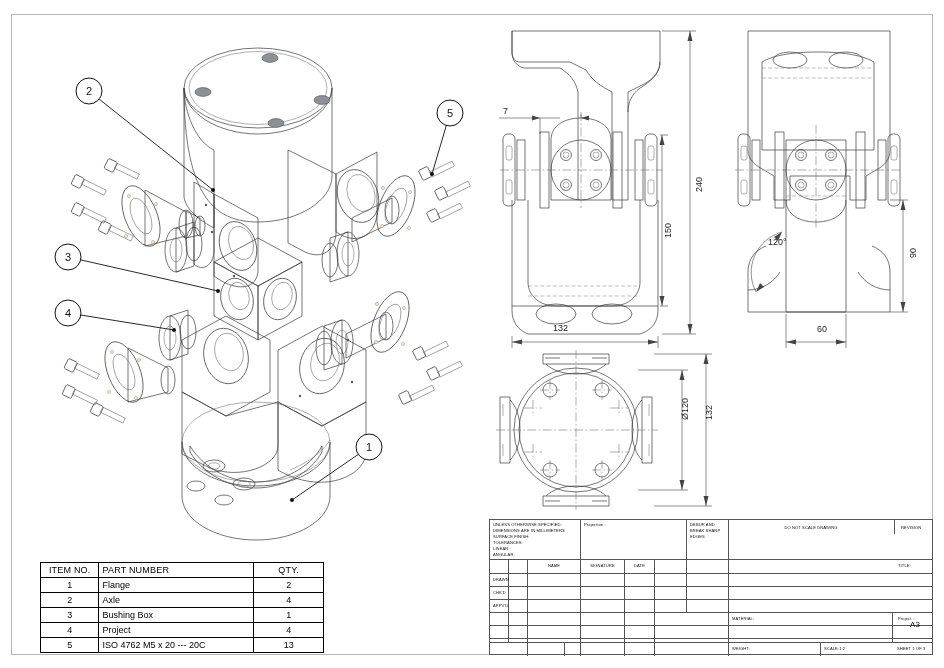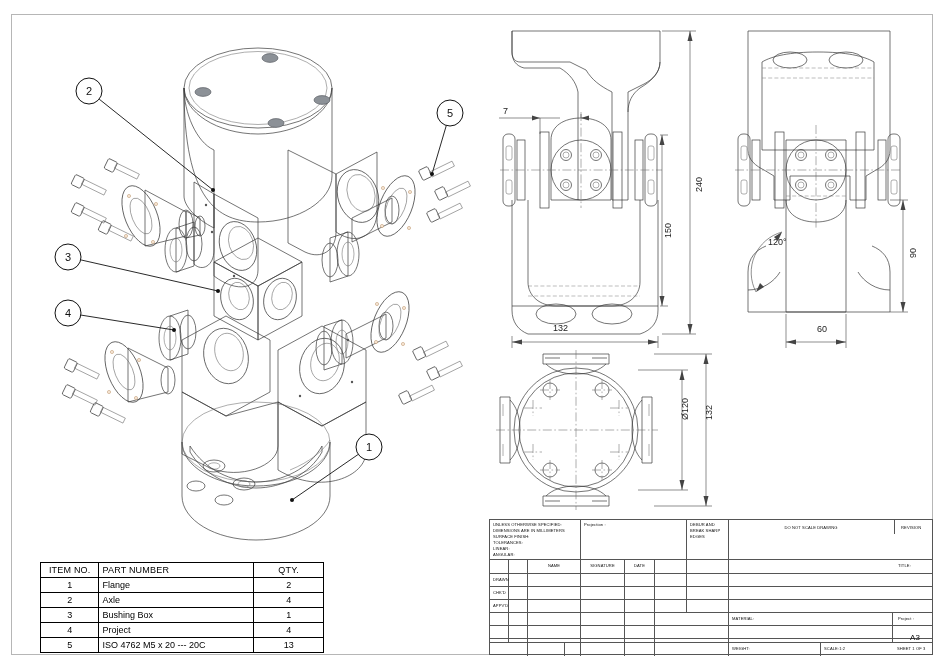--- a/index.html
+++ b/index.html
@@ -692,18 +692,18 @@
     <div class="tb-cell tb-label" style="left:0; top:68px; width:37px;">CHK'D</div>
     <div class="tb-cell tb-label" style="left:0; top:81px; width:37px;">APPV'D</div>
 
     <div class="tb-cell tb-label" style="left:239px; top:94px; width:100px;">MATERIAL:</div>
     <div class="tb-cell tb-label" style="left:239px; top:124px; width:80px;">WEIGHT:</div>
 
     <div class="tb-cell tb-label" style="left:405px; top:41px; width:40px;">TITLE:</div>
     <div class="tb-cell tb-title-main" style="left:403px; top:52px; width:300px;">Universal Joint</div>
     <div class="tb-cell tb-label" style="left:405px; top:94px; width:40px;">Project :</div>
     <div class="tb-cell tb-title-main" style="left:403px; top:97px; width:300px;">Universal Joint</div>
-    <div class="tb-cell tb-a3" style="left:406px; top:110px; width:38px;">A3</div>
+    <div class="tb-cell tb-a3" style="left:406px; top:97px; width:38px;">A3</div>
     <div class="tb-cell tb-label" style="left:331px; top:124px; width:70px;">SCALE:1:2</div>
     <div class="tb-cell tb-label" style="left:404px; top:124px; width:60px;">SHEET 1 OF 3</div>
   </div>
 
 </div>
 
 </body></html>

